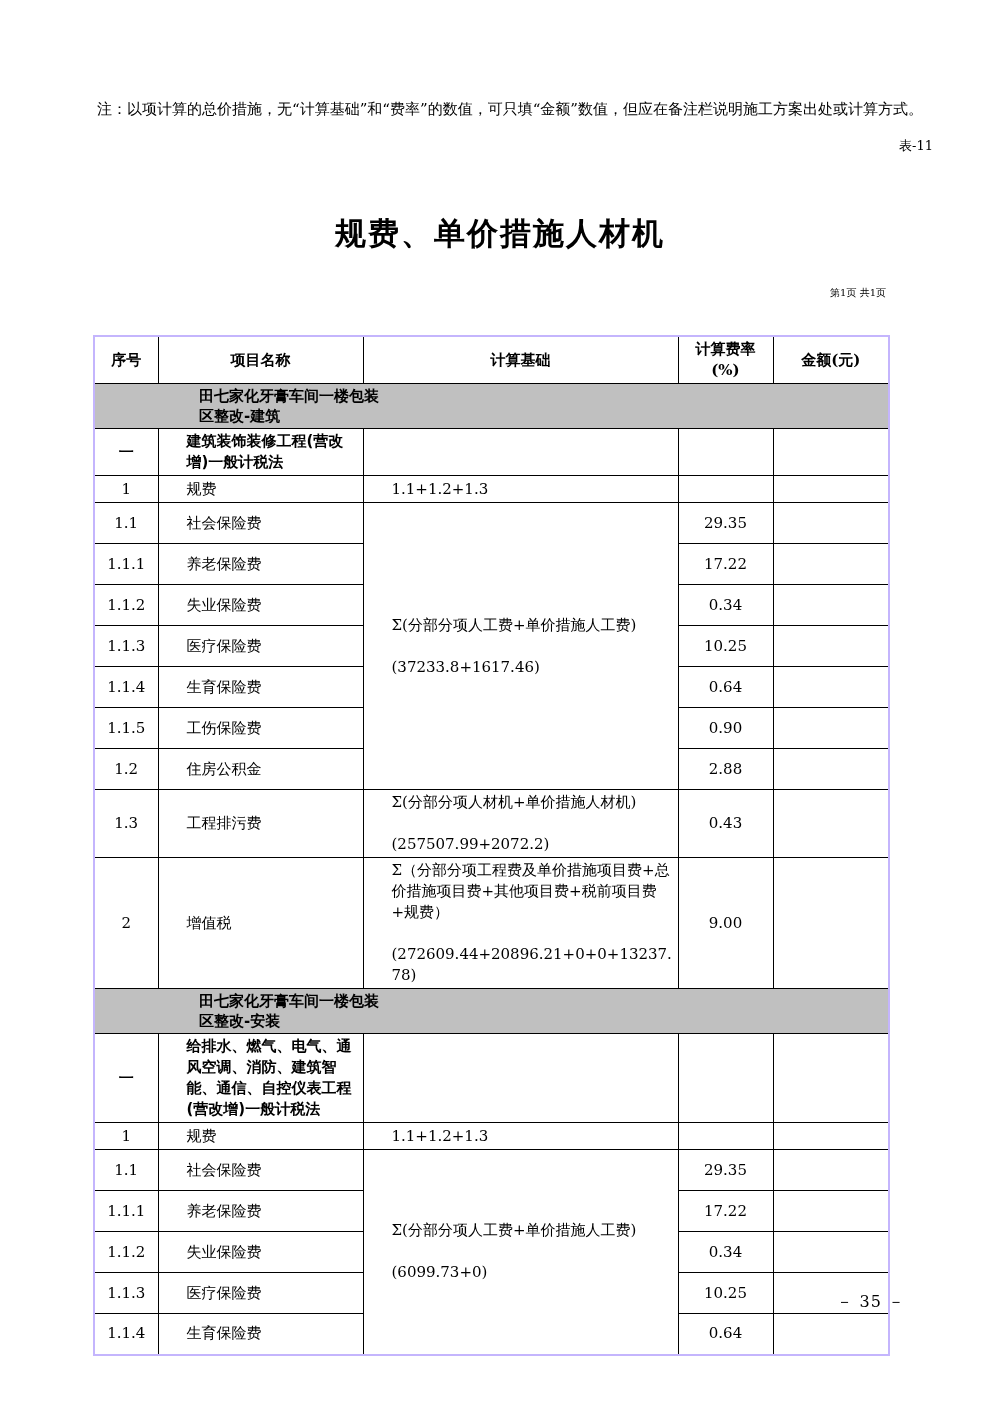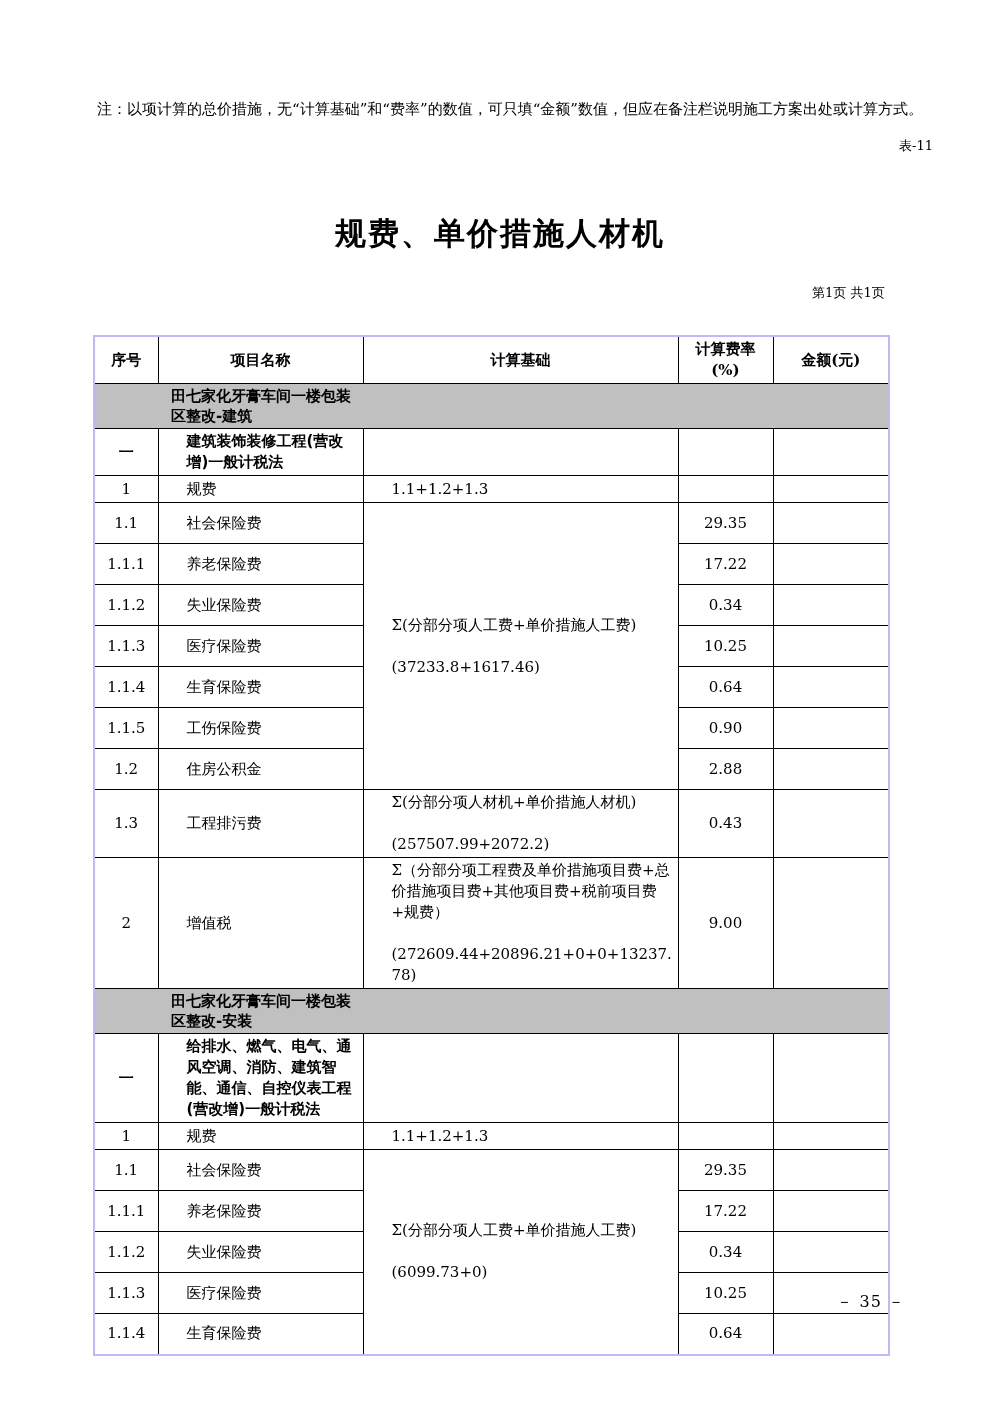--- a/index.html
+++ b/index.html
@@ -21,40 +21,40 @@
     position:absolute;top:213px;left:0;width:100%;text-align:center;
     font-family:"DejaVu Sans","Liberation Sans",sans-serif;
     font-weight:bold;font-size:31px;letter-spacing:2px;white-space:nowrap;
   }
   .project{
     position:absolute;top:299px;left:103px;
     font-family:"DejaVu Sans","Liberation Sans",sans-serif;
     font-weight:bold;font-size:16px;white-space:nowrap;
   }
   .pageind{
-    position:absolute;top:282px;left:812px;width:74px;text-align:left;
-    font-size:13px;line-height:21px;
+    position:absolute;top:282px;left:812px;width:74px;text-align:right;
+    font-size:10px;line-height:21px;
   }
   .tablewrap{position:absolute;top:335px;left:93px;width:797px;}
   table{
     border-collapse:collapse;width:795px;table-layout:fixed;
     border:2px solid #c4b5fd;
   }
   td,th{
     border:1.5px solid #000;padding:2px 4px;font-size:15px;line-height:21px;
     vertical-align:middle;word-break:break-word;
   }
   thead tr{height:42px;}
   th{font-weight:bold;text-align:center;white-space:pre-line;padding:2px 2px;}
   tbody tr{height:41px;}
   tbody tr.compact{height:27px;}
   td.c{text-align:center;}
   td.name{padding-left:28px;}
   td.basis{padding-left:28px;white-space:pre-line;}
-  td.gray{background:#c0c0c0;font-weight:bold;padding-left:76px;
+  td.gray{background:#c0c0c0;font-weight:bold;padding-left:104px;
     font-family:"DejaVu Sans","Liberation Sans",sans-serif;line-height:20px;}
   .bold{font-weight:bold;font-family:"DejaVu Sans","Liberation Sans",sans-serif;}
   .nm{max-width:183px;}
   .footer{
     position:absolute;top:1292px;left:0;width:905px;text-align:right;
     font-size:16px;letter-spacing:1px;
   }
 </style>
 </head>
 <body>

